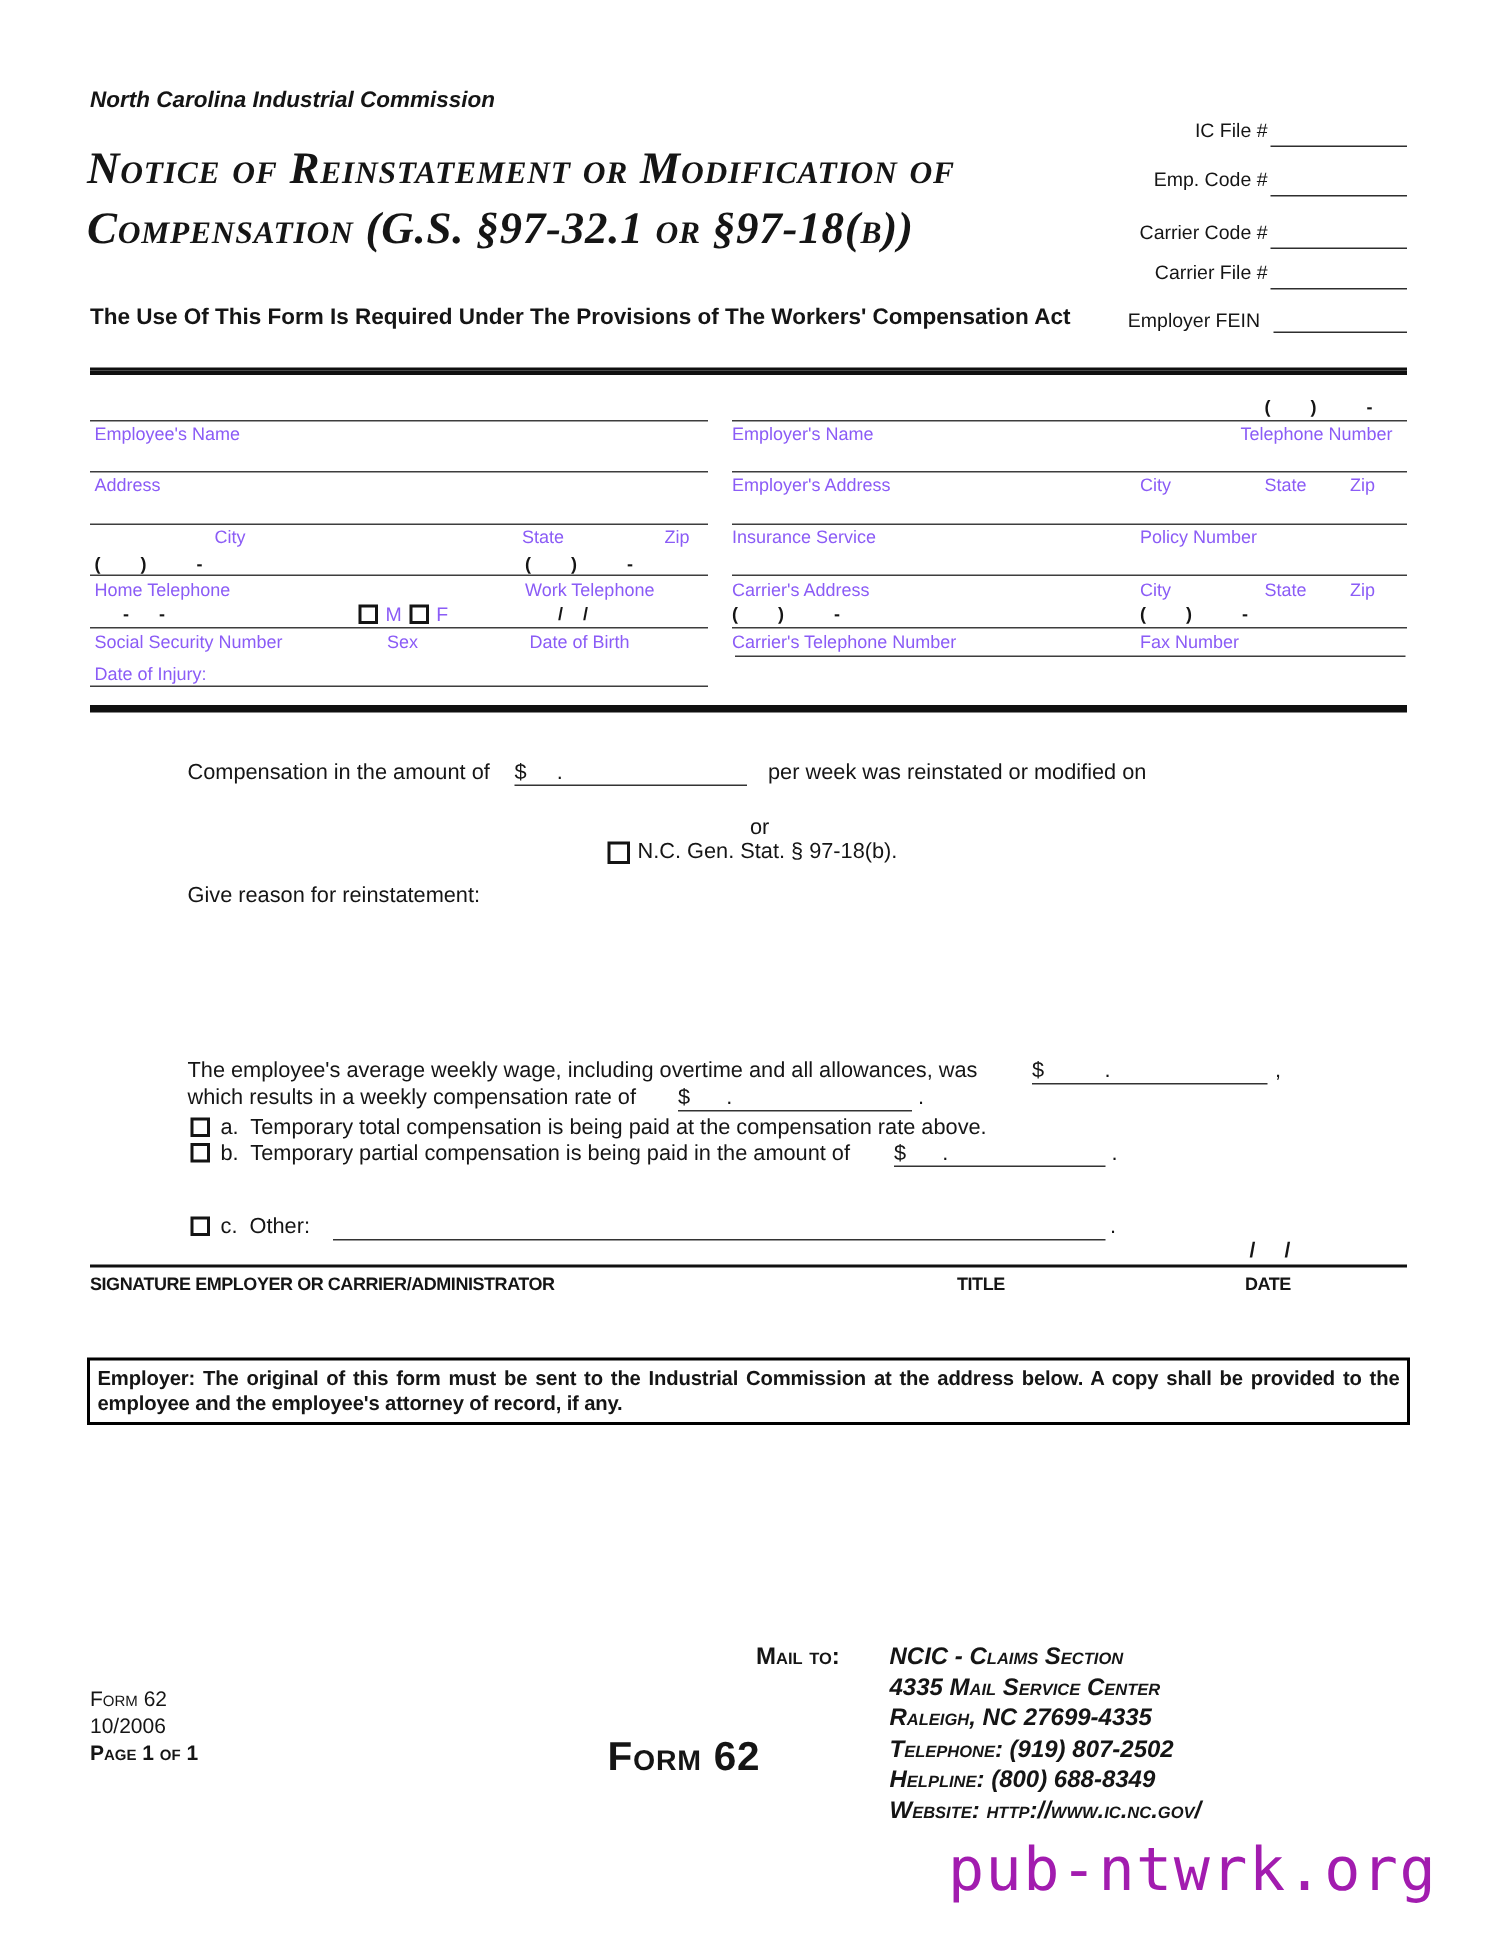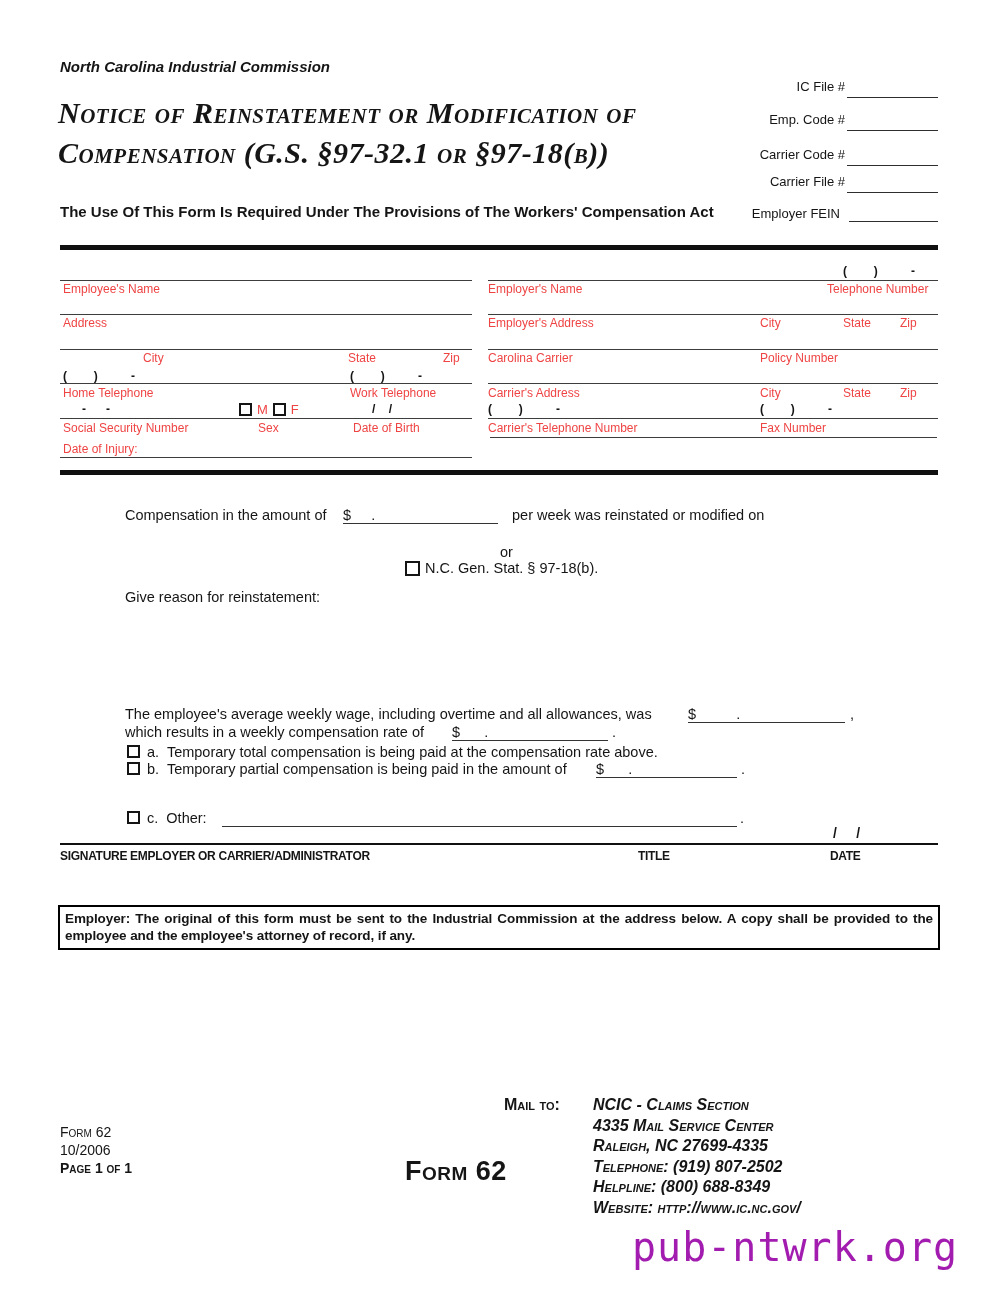--- a/index.html
+++ b/index.html
@@ -18,21 +18,21 @@
   .title  { font-family:"Liberation Serif", serif; font-weight:bold; font-style:italic;
             font-variant:small-caps; font-size:30px; letter-spacing:0.5px; line-height:40px; }
   .req    { font-size:15px; font-weight:bold; }
 
   .hfield-label { font-size:13px; text-align:right; width:145px; }
   .hline  { border-top:1px solid #2e2e2e; height:0; }
 
   .rule-double { height:3px; border-top:2px solid #101010; border-bottom:3px solid #101010; }
 
   .fline  { border-top:1px solid #3d3d3d; height:0; }
-  .lbl    { font-size:12px; color:#ef4444; }
+  .lbl    { font-size:12px; color:#8b5cf6; }
   .mask   { font-size:12px; font-weight:bold; white-space:pre; }
 
   .body14 { font-size:14.5px; }
   .blank  { display:inline-block; border-bottom:1px solid #333; white-space:pre; font-size:14.5px; }
 
   .cb { display:inline-block; width:13px; height:13px; border:2px solid #141414; background:#fff; }
   .cb-lg { width:15px; height:15px; }
 
   .sig-line { border-top:2px solid #101010; height:0; }
   .sig-lbl  { font-size:12px; font-weight:bold; letter-spacing:-0.3px; }
@@ -118,21 +118,21 @@
   <div class="abs lbl" style="left:488px; top:282px;">Employer's Name</div>
   <div class="abs lbl" style="left:827px; top:282px;">Telephone Number</div>
 
   <div class="abs fline" style="left:488px; top:314px; width:450px;"></div>
   <div class="abs lbl" style="left:488px; top:316px;">Employer's Address</div>
   <div class="abs lbl" style="left:760px; top:316px;">City</div>
   <div class="abs lbl" style="left:843px; top:316px;">State</div>
   <div class="abs lbl" style="left:900px; top:316px;">Zip</div>
 
   <div class="abs fline" style="left:488px; top:349px; width:450px;"></div>
-  <div class="abs lbl" style="left:488px; top:351px;">Carolina Carrier</div>
+  <div class="abs lbl" style="left:488px; top:351px;">Insurance Service</div>
   <div class="abs lbl" style="left:760px; top:351px;">Policy Number</div>
 
   <div class="abs fline" style="left:488px; top:383px; width:450px;"></div>
   <div class="abs lbl" style="left:488px; top:386px;">Carrier's Address</div>
   <div class="abs lbl" style="left:760px; top:386px;">City</div>
   <div class="abs lbl" style="left:843px; top:386px;">State</div>
   <div class="abs lbl" style="left:900px; top:386px;">Zip</div>
 
   <div class="abs mask" style="left:488px; top:402px;">(        )          -</div>
   <div class="abs mask" style="left:760px; top:402px;">(        )          -</div>

